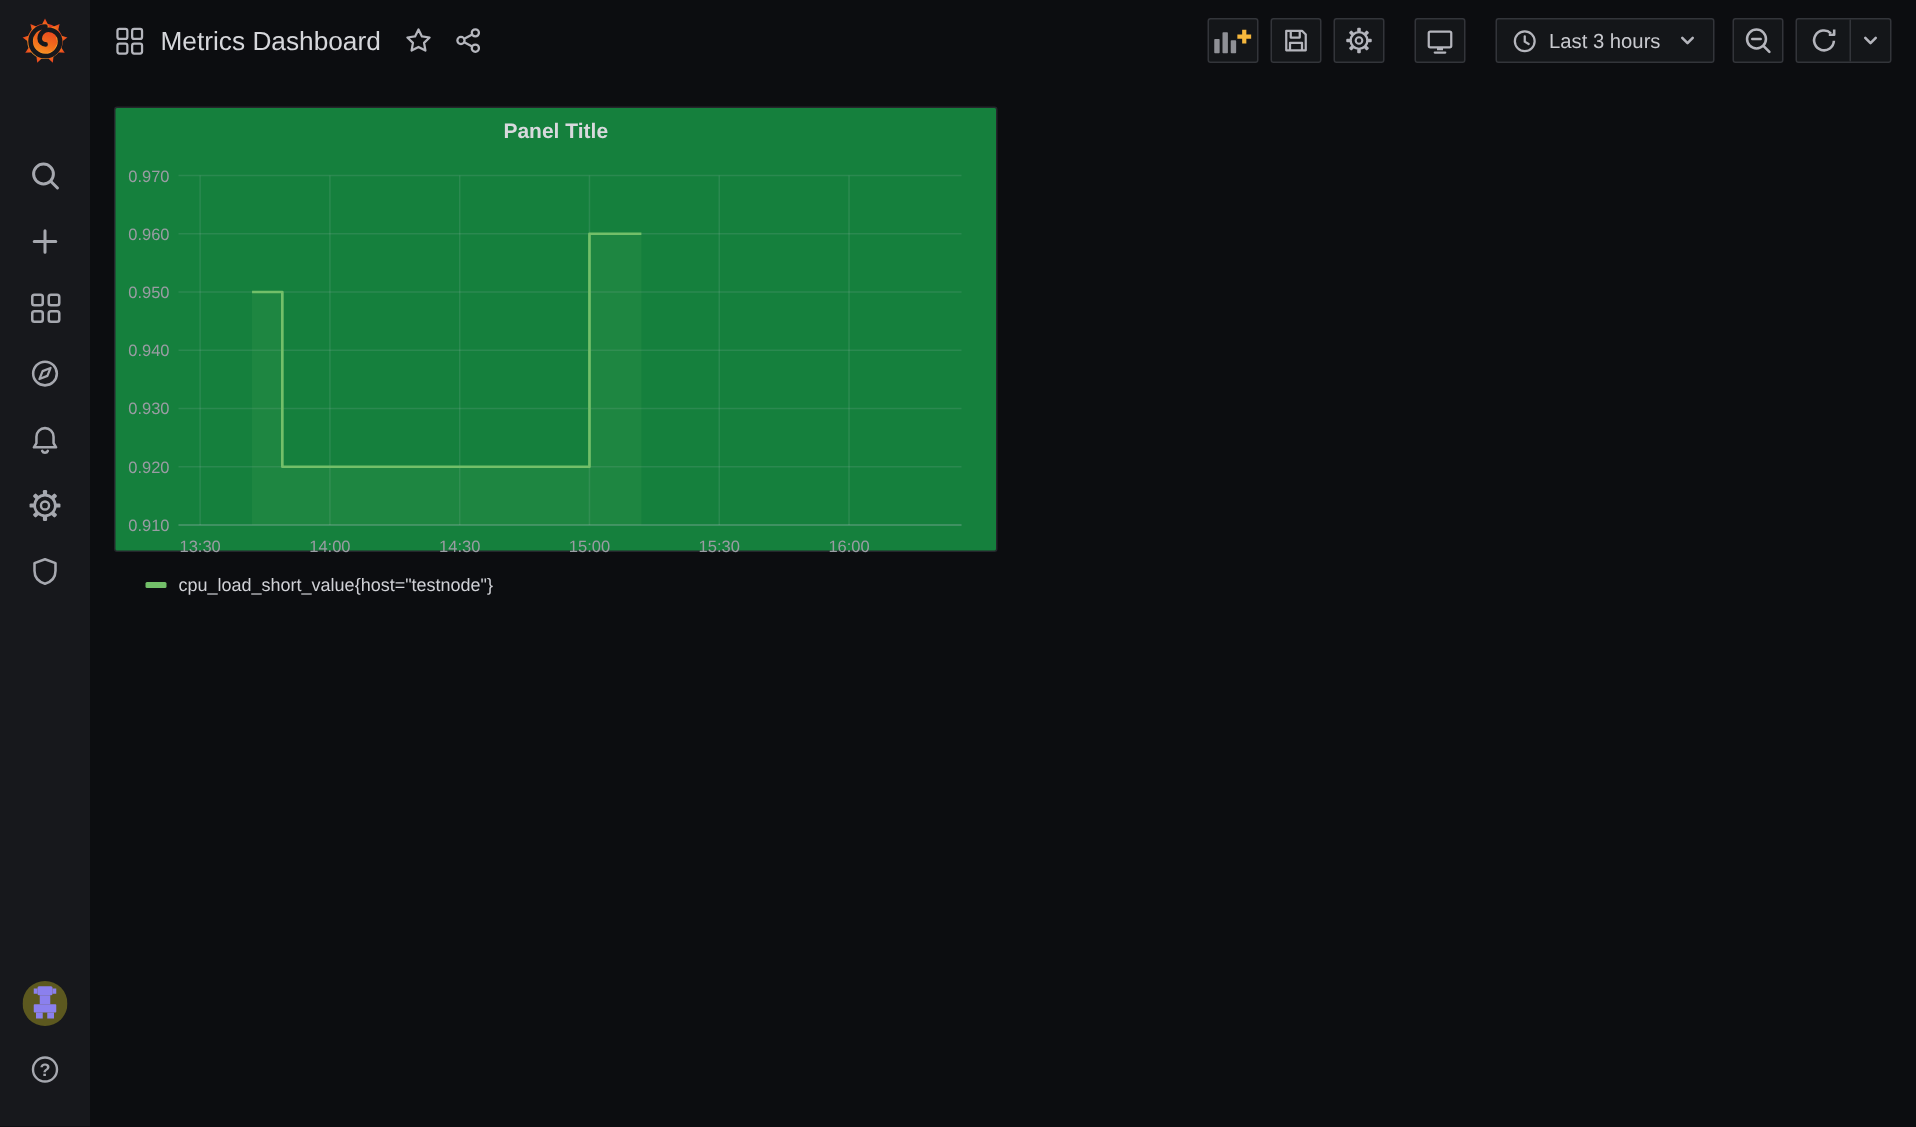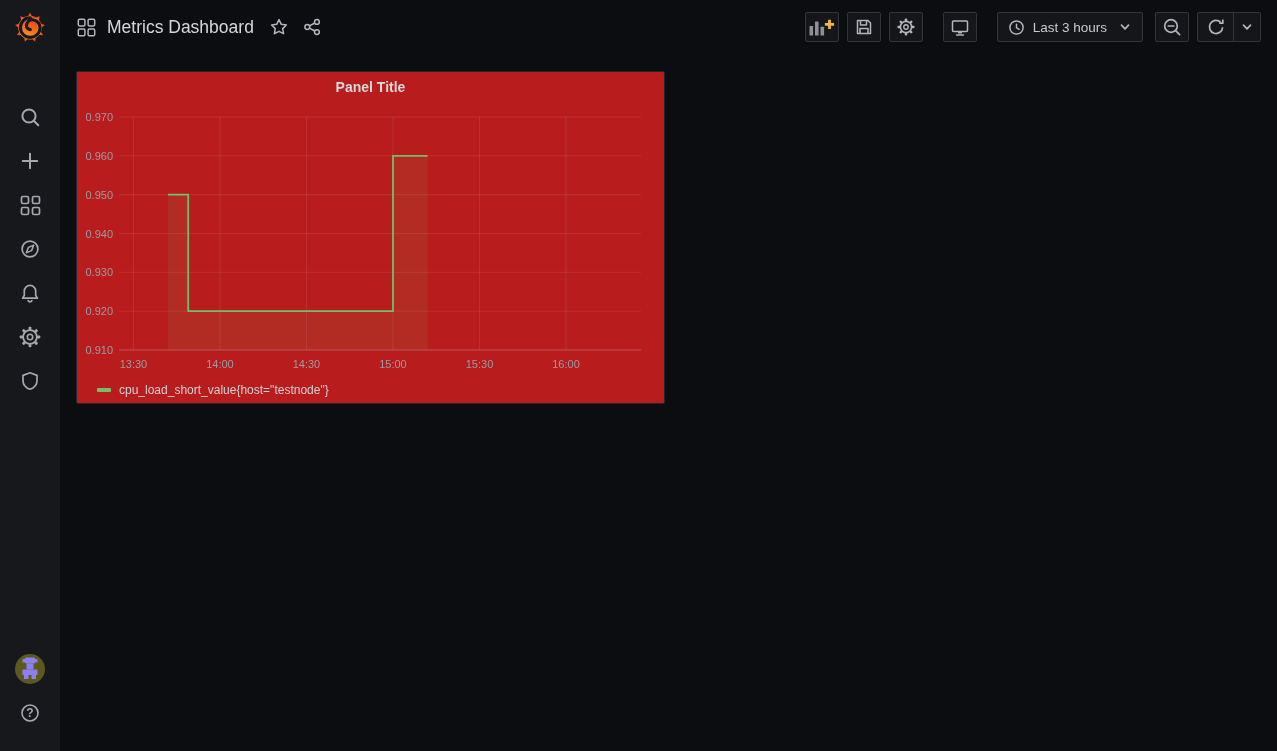--- a/index.html
+++ b/index.html
@@ -21,21 +21,21 @@
   .toolbar{margin-left:auto;display:flex;align-items:center}
   .btn{height:30px;min-width:34px;display:flex;align-items:center;justify-content:center;background:#141619;border:1px solid #33353a;border-radius:2px;cursor:pointer;color:#b4b5bc}
   .btn.ml8{margin-left:8px}.btn.ml12{margin-left:12px}.btn.ml20{margin-left:20px}
   .timepicker{padding:0 10px;gap:7px}
   .timepicker .tp-label{font-size:13.5px;color:#c9cacf;margin:0 4px 0 1px;white-space:nowrap}
   .splitbtn{padding:0;min-width:0}
   .split-left{width:35px;height:28px;display:flex;align-items:center;justify-content:center;cursor:pointer}
   .split-div{width:1px;height:28px;background:#33353a}
   .split-right{width:26px;height:28px;display:flex;align-items:center;justify-content:center;cursor:pointer}
   
-  .panel{position:absolute;left:76px;top:71px;width:589px;height:333px;background:#b91c1c;border:1px solid #24262b;border-radius:2px}
+  .panel{position:absolute;left:76px;top:71px;width:589px;height:297px;background:#15803d;border:1px solid #24262b;border-radius:2px}
   .panel-header{height:30px;display:flex;align-items:center;justify-content:center;cursor:pointer}
   .panel-title{font-size:14px;font-weight:600;color:#d8d9dd}
   #chart-svg{position:absolute;left:0;top:30px}
   #chart-svg text{font-family:"Liberation Sans",sans-serif}
   .legend{position:absolute;left:20px;top:308px;height:20px;display:flex;align-items:center;gap:8px;cursor:pointer}
   .legend-dash{width:14px;height:4px;border-radius:1px}
   .legend-label{font-size:12px;color:#d0d1d6}
 </style>
 </head>
 <body>

